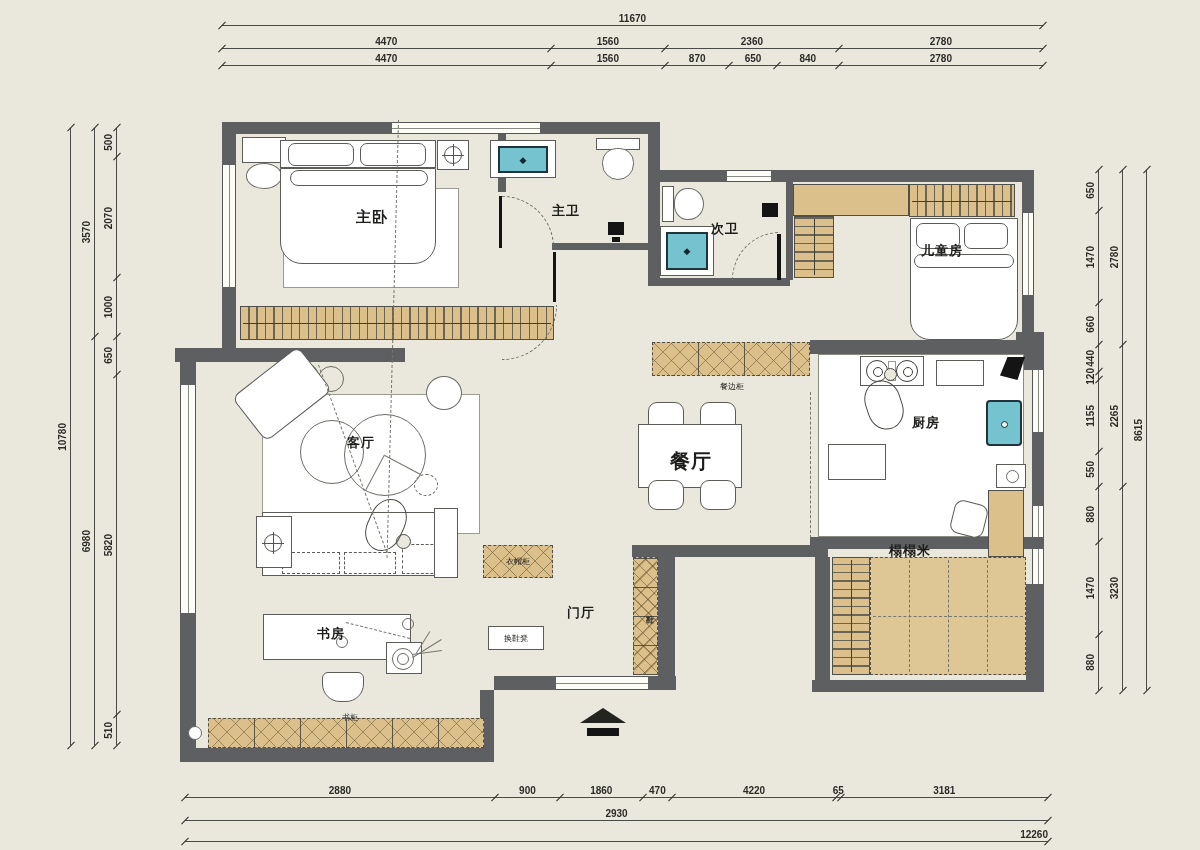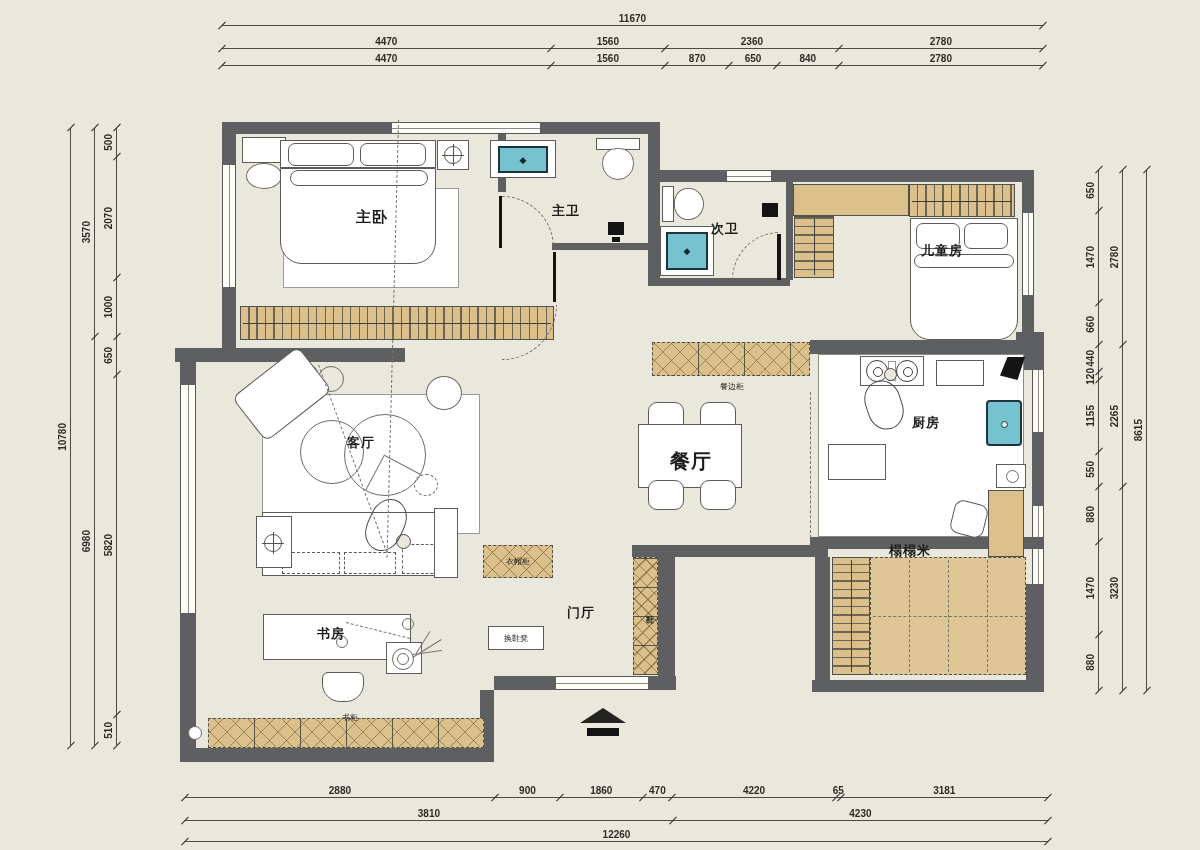--- a/index.html
+++ b/index.html
@@ -266,32 +266,28 @@
         <span class="dlab">65</span>
         <i class="tick"></i>
       </div>
       <div class="seg" style="flex-grow: 2865;">
         <span class="dlab">3181</span>
         <i class="tick"></i>
       </div>
       <i class="tick tick-end"></i>
     </div>
   <div class="dim h" style="left:185px;top:809px;width:863px;height:16px">
-      <div class="seg" style="flex-grow: 3810;">
-        <span class="dlab">3810</span>
-        <i class="tick"></i>
-      </div>
       <div class="seg" style="flex-grow: 2930;">
-        <span class="dlab">4230</span>
+        <span class="dlab">2930</span>
         <i class="tick"></i>
       </div>
       <i class="tick tick-end"></i>
     </div>
   <div class="dim h" style="left:185px;top:830px;width:863px;height:16px">
-      <div class="seg" style="flex-grow: 12260;">
+      <div class="seg" style="flex-grow: 12260; justify-content: flex-end;">
         <span class="dlab">12260</span>
         <i class="tick"></i>
       </div>
       <i class="tick tick-end"></i>
     </div>
 
   <div class="w" style="left:222px;top:122px;width:170px;height:12px"></div>
   <div class="winh" style="left:392px;top:122px;width:148px;height:12px"></div>
   <div class="w" style="left:540px;top:122px;width:120px;height:12px"></div>
   <div class="w" style="left:222px;top:122px;width:14px;height:45px"></div>

